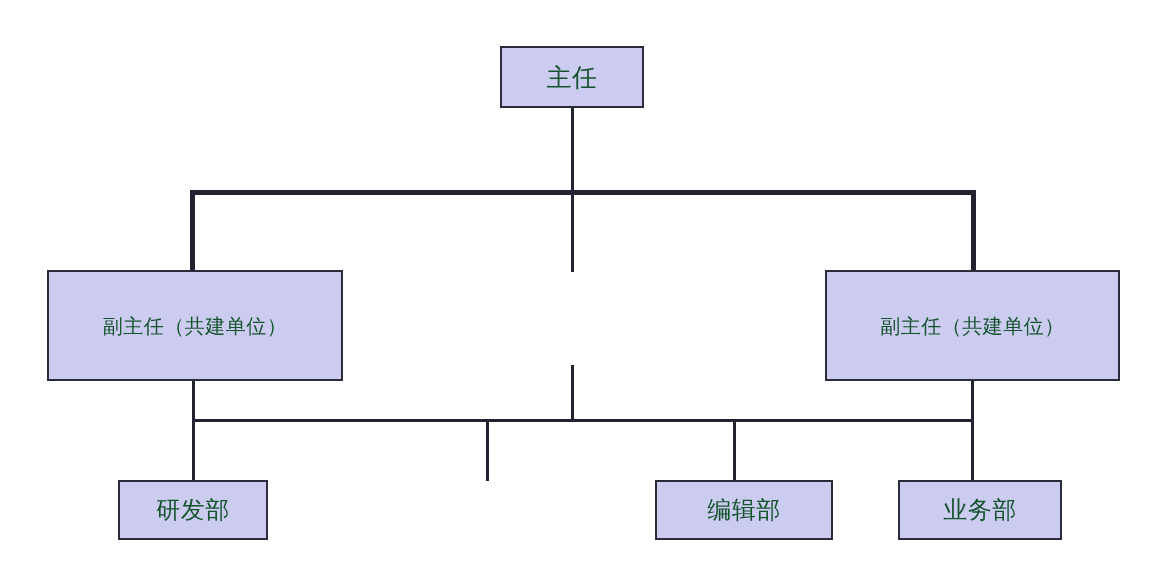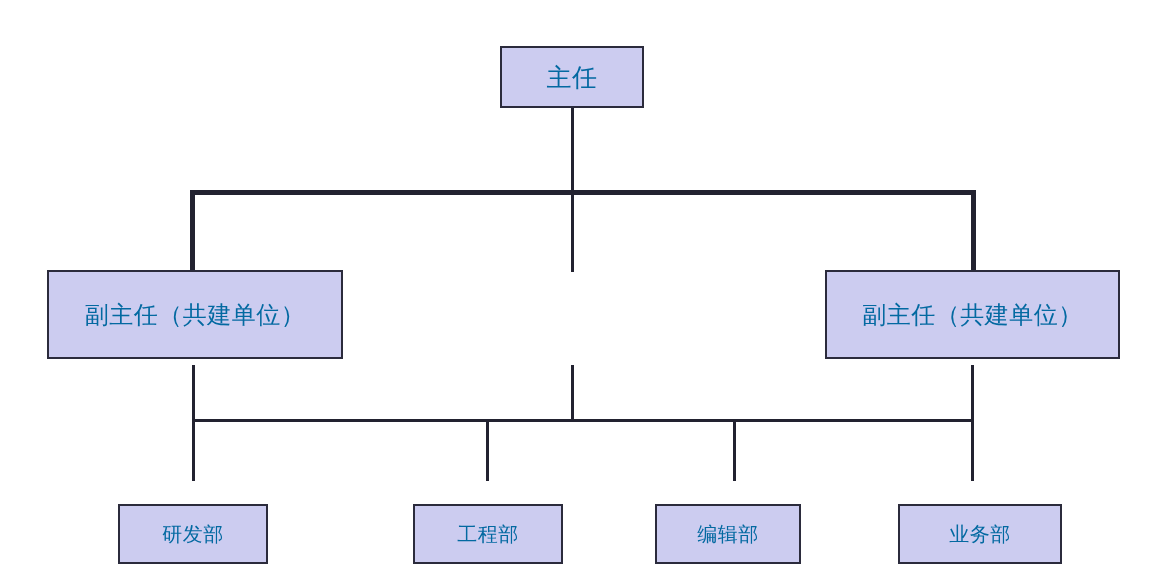--- a/index.html
+++ b/index.html
@@ -18,55 +18,55 @@
     overflow: hidden;
   }
   .node {
     position: absolute;
     box-sizing: border-box;
     background: #ccccf0;
     border: 2px solid #2b2b3c;
     display: flex;
     align-items: center;
     justify-content: center;
-    color: #0369a1;
+    color: #14532d;
     letter-spacing: 0.5px;
     z-index: 3;
     white-space: nowrap;
   }
   .node-label {
     display: block;
     line-height: 1;
   }
   
   #node-director {
     left: 500px;
     top: 46px;
     width: 144px;
     height: 62px;
     font-size: 25px;
   }
   
   .node-l2 {
     top: 270px;
-    height: 89px;
-    font-size: 24px;
+    height: 111px;
+    font-size: 20px;
   }
   #node-deputy-partner-left  { left: 47px;  width: 296px; }
   #node-deputy-enterprise    { left: 447px; width: 253px; }
   #node-deputy-partner-right { left: 825px; width: 295px; }
   
   .node-l3 {
-    top: 504px;
+    top: 480px;
     height: 60px;
-    font-size: 20px;
+    font-size: 24px;
   }
   #node-dept-rd        { left: 118px; width: 150px; }
   #node-dept-eng       { left: 413px; width: 150px; }
-  #node-dept-editorial { left: 655px; width: 146px; }
+  #node-dept-editorial { left: 655px; width: 178px; }
   #node-dept-business  { left: 898px; width: 164px; }
 
   
   .edge {
     position: absolute;
     background: #222230;
     z-index: 1;
   }
   .edge-v { width: 3px; }
   .edge-h { height: 3px; }
@@ -121,23 +121,20 @@
   <div class="node node-l2" id="node-deputy-partner-left">
     <span class="node-label">副主任（共建单位）</span>
   </div>
   <div class="node node-l2" id="node-deputy-partner-right">
     <span class="node-label">副主任（共建单位）</span>
   </div>
 
   <div class="node node-l3" id="node-dept-rd">
     <span class="node-label">研发部</span>
   </div>
-  <div class="node node-l3" id="node-dept-eng">
-    <span class="node-label">工程部</span>
-  </div>
   <div class="node node-l3" id="node-dept-editorial">
     <span class="node-label">编辑部</span>
   </div>
   <div class="node node-l3" id="node-dept-business">
     <span class="node-label">业务部</span>
   </div>
 
 </div>
 
 </body></html>

